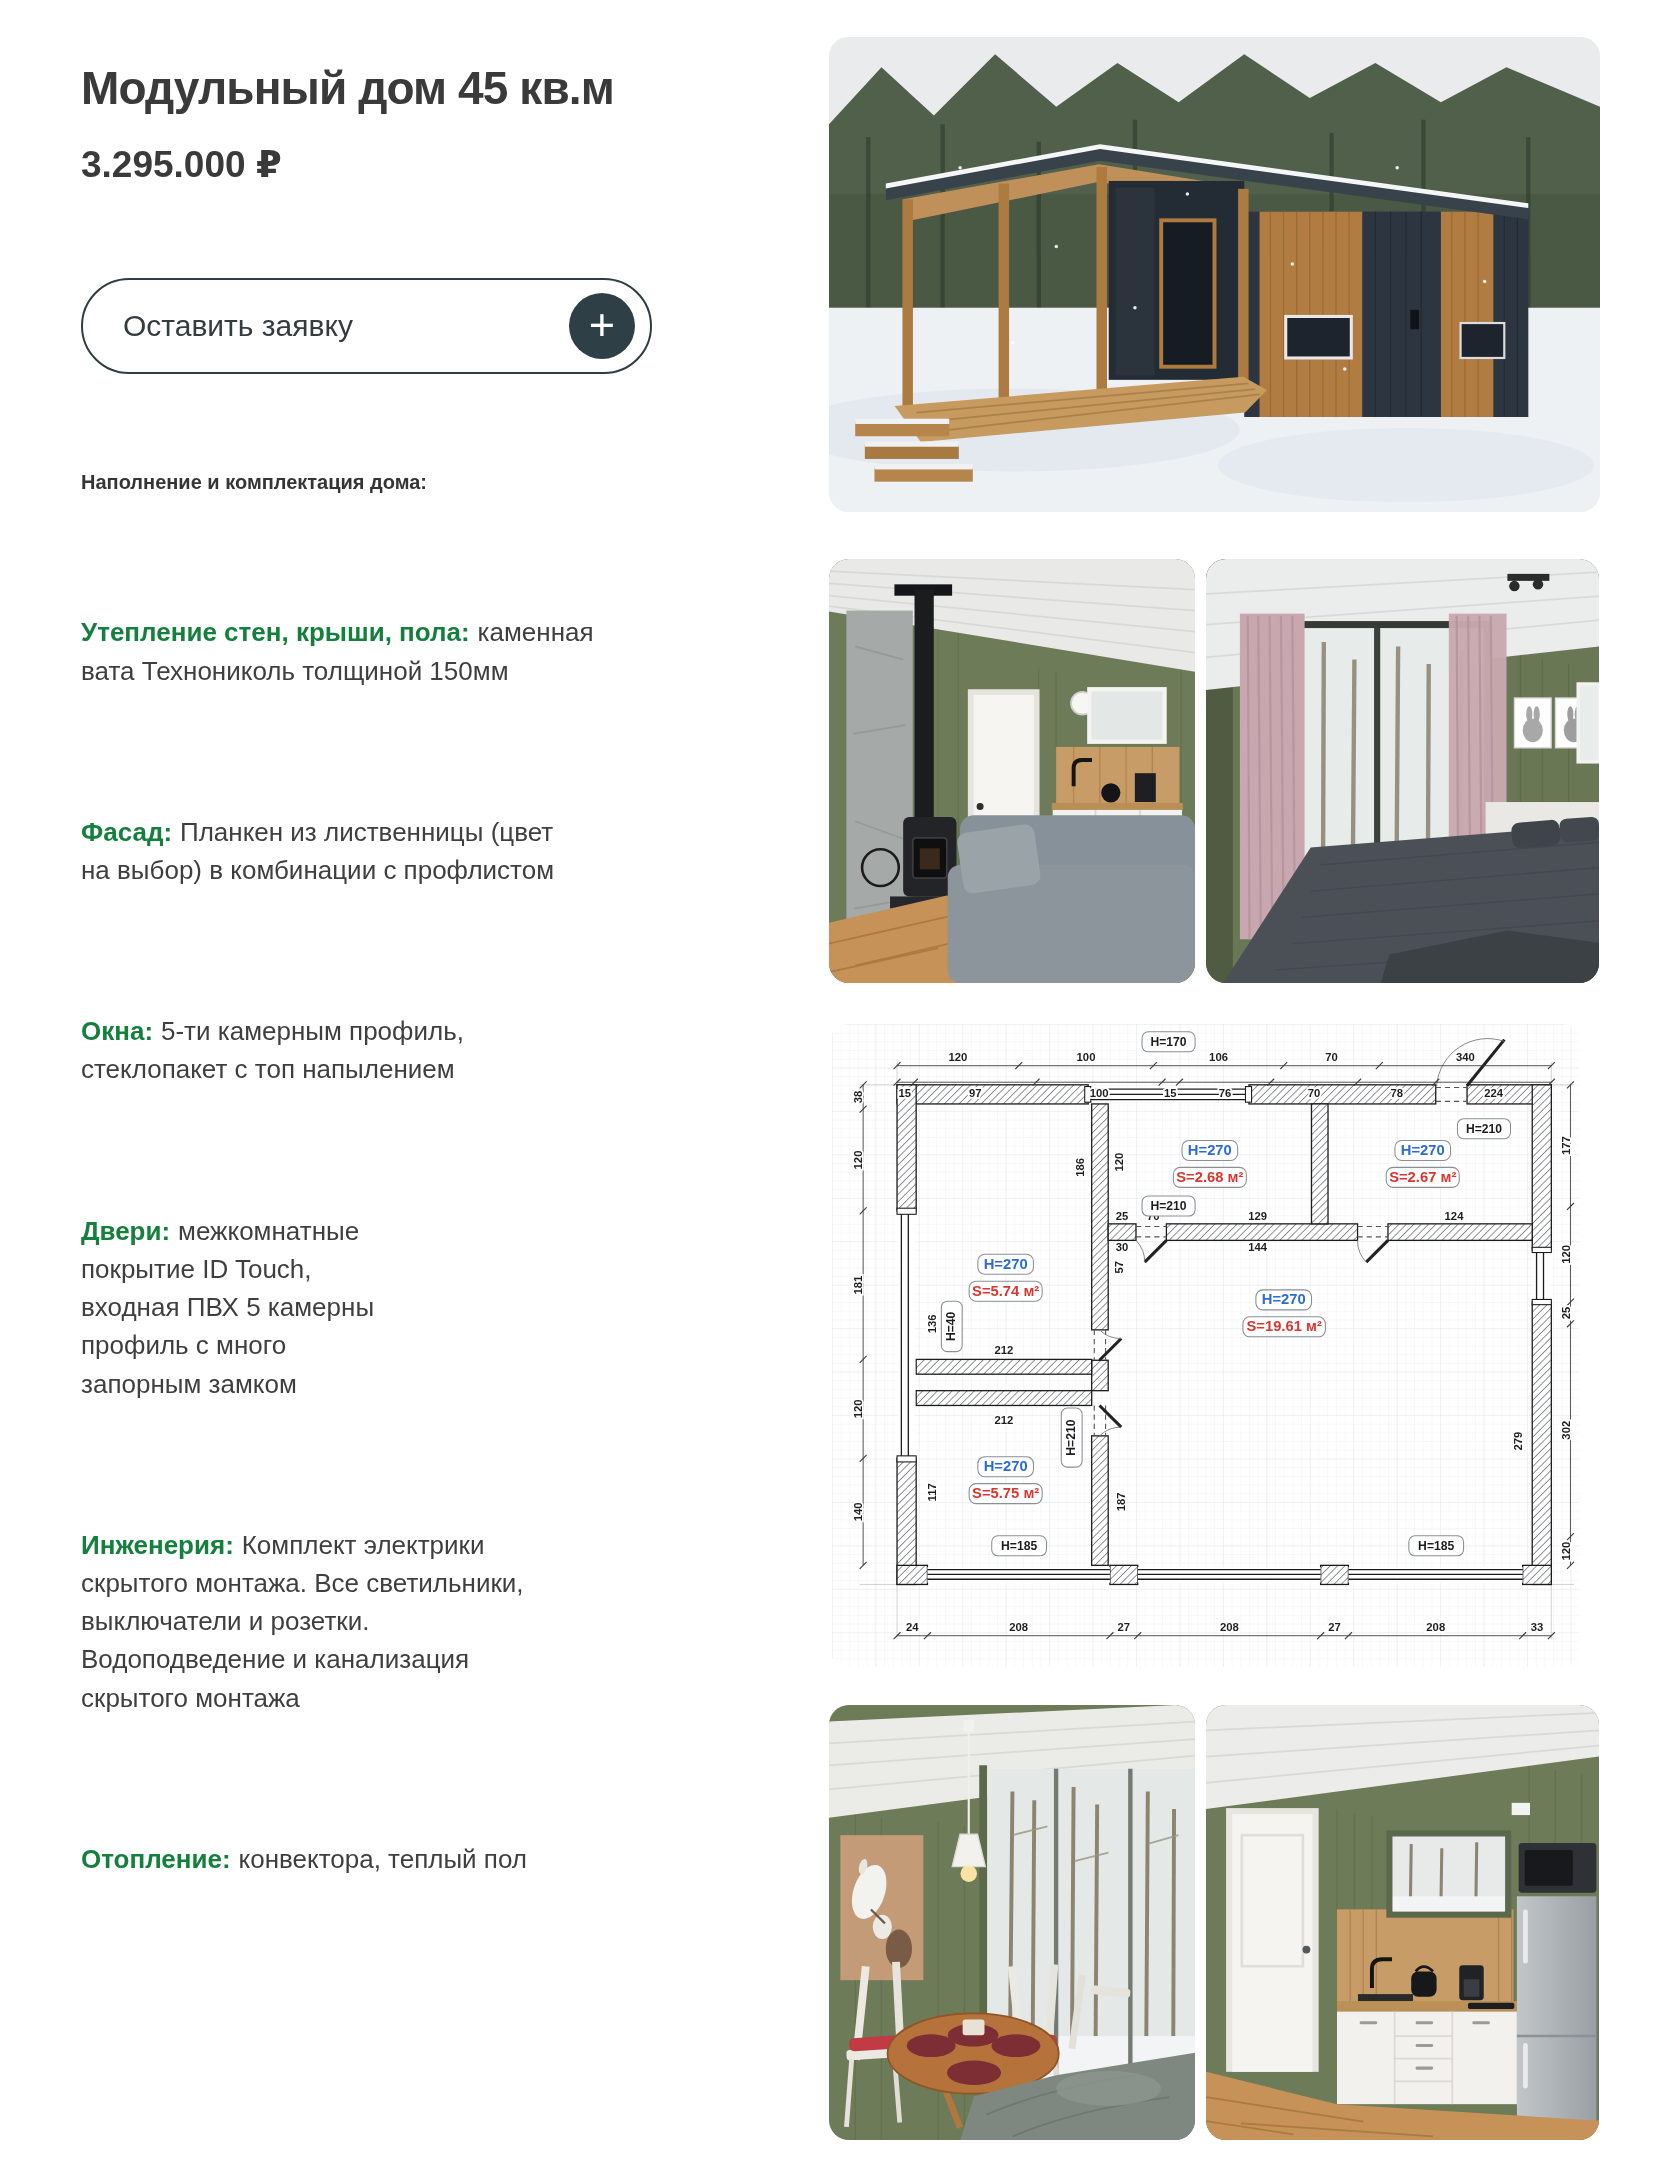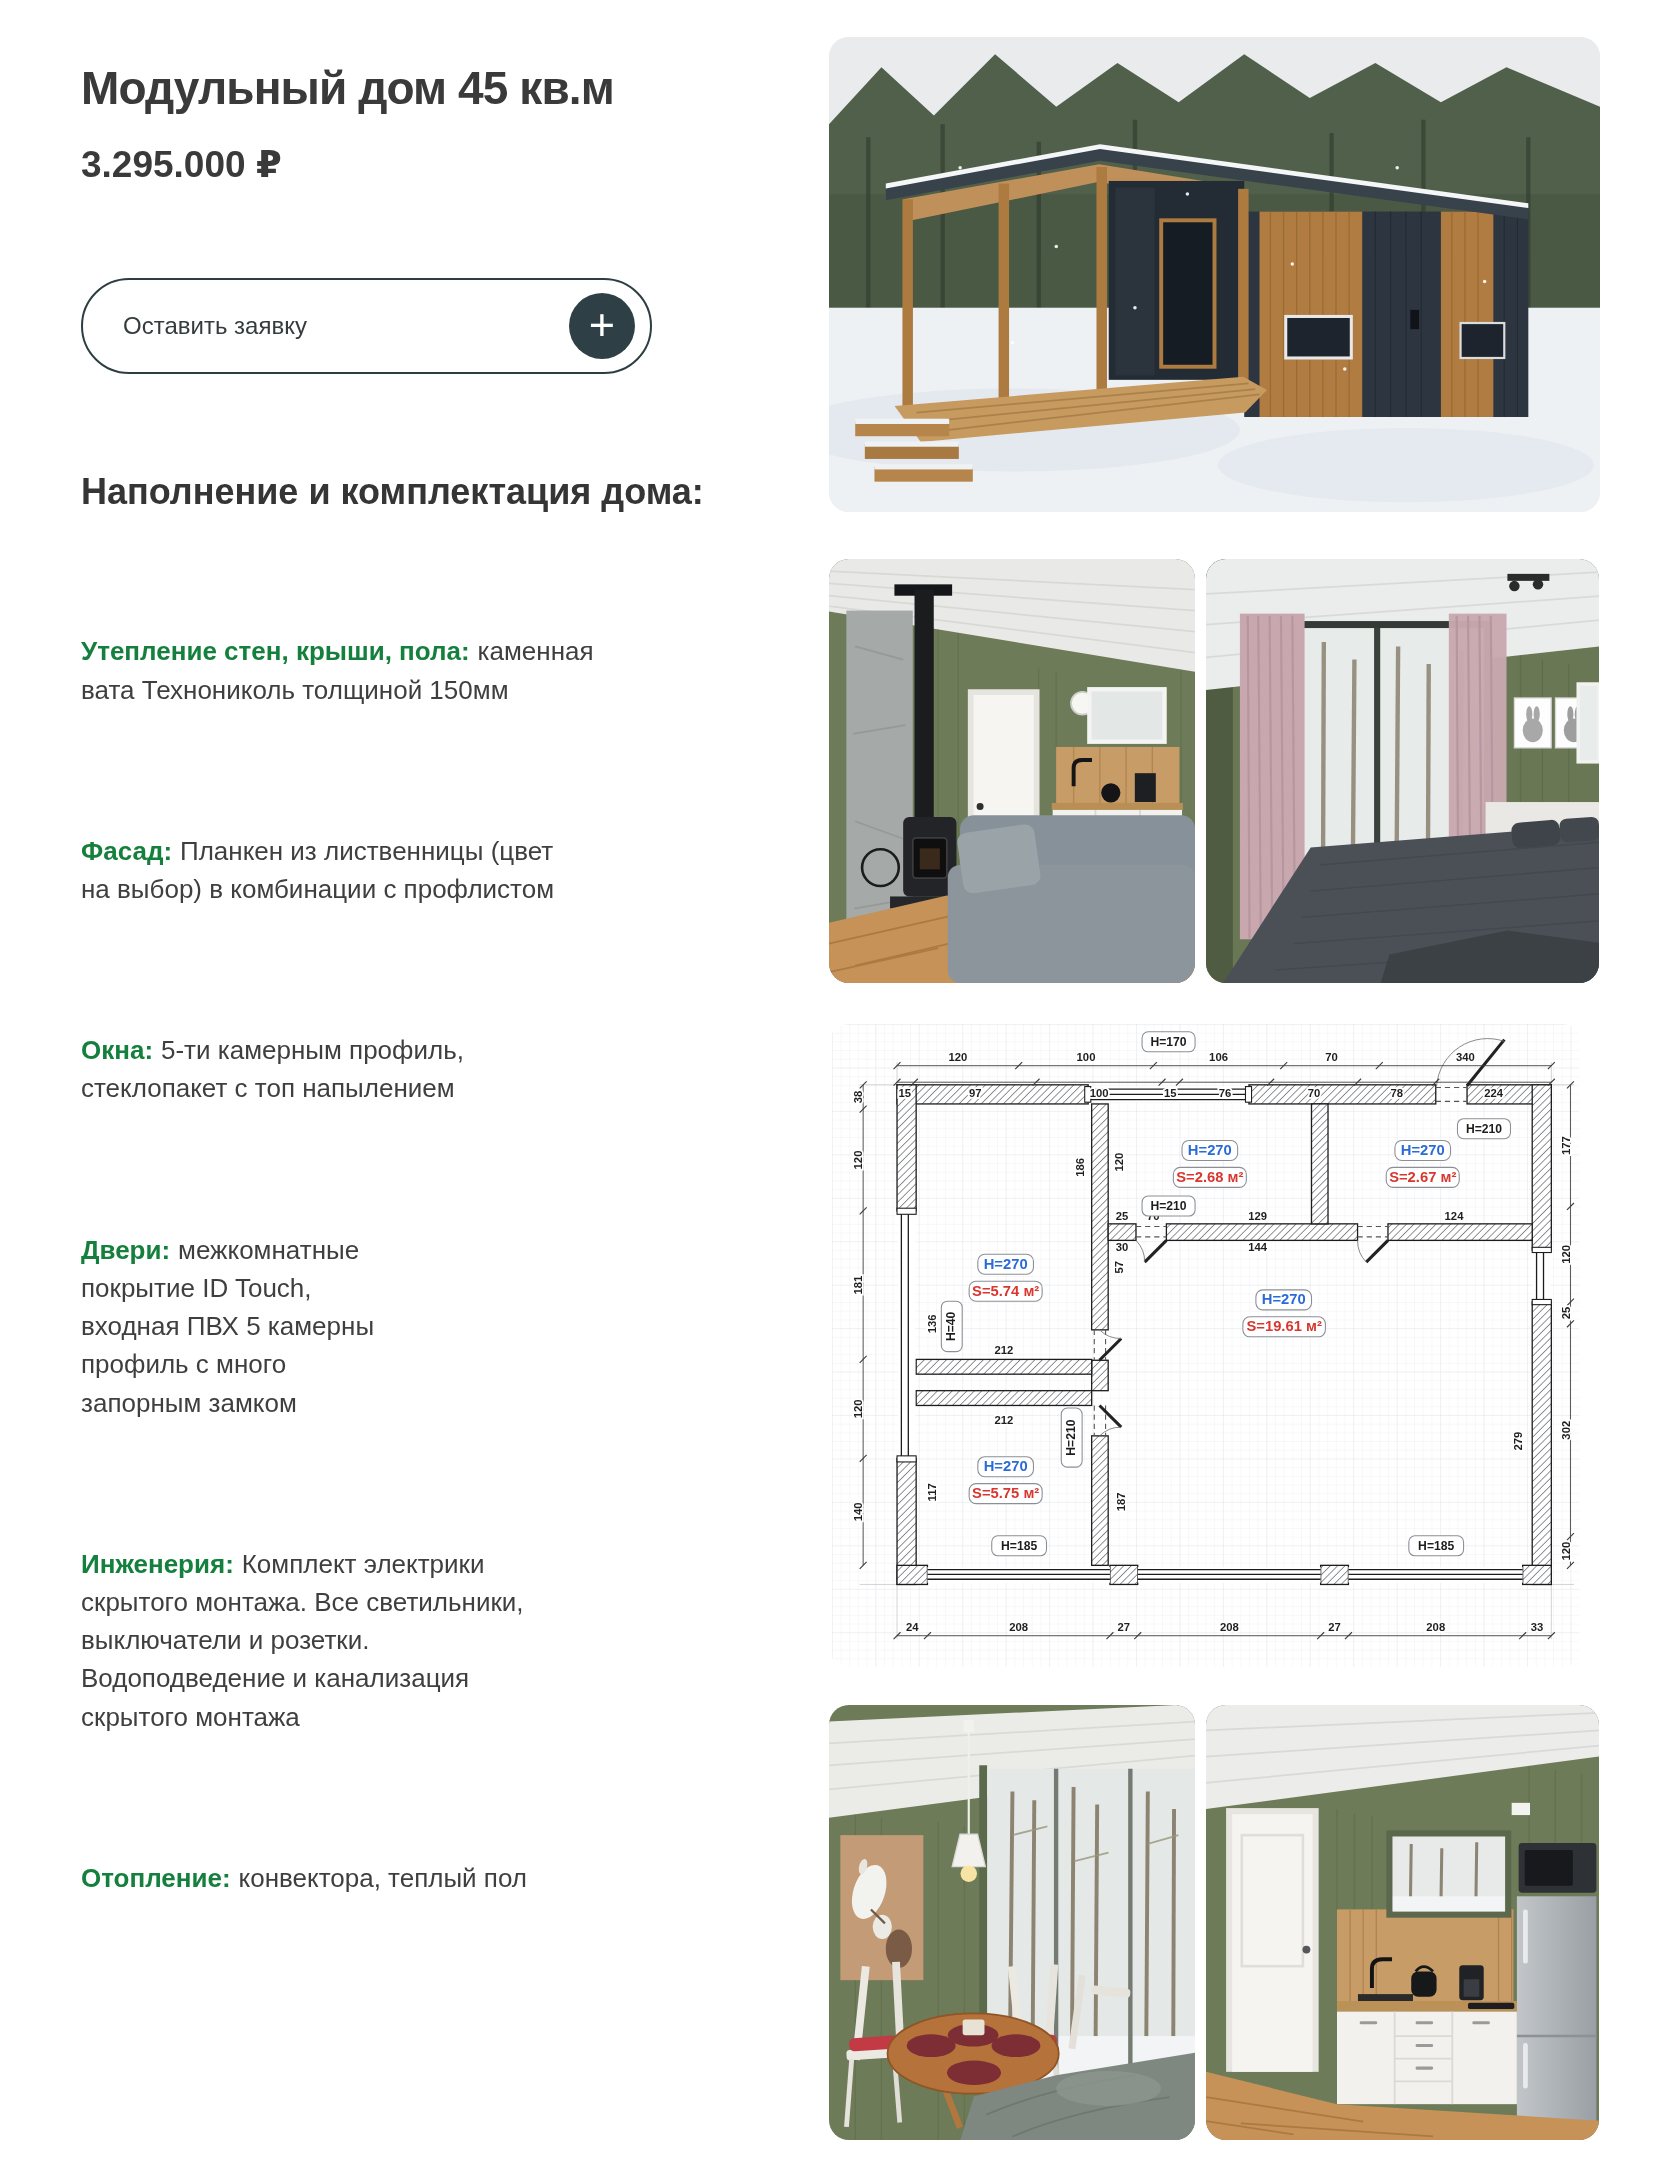--- a/index.html
+++ b/index.html
@@ -3,24 +3,24 @@
 <meta charset="utf-8">
 <style>
   html,body{margin:0;padding:0;background:#ffffff;}
   body{width:1678px;height:2183px;font-family:"Liberation Sans","DejaVu Sans",sans-serif;color:#3b3b3b;}
   .page{position:relative;width:1678px;height:2183px;background:#fff;overflow:hidden;}
   .left-col{position:absolute;left:81px;top:33px;width:669px;}
   .title{font-size:46px;font-weight:700;color:#3a3a3a;line-height:1.06;letter-spacing:-0.9px;}
   .price{margin-top:15px;font-size:37px;font-weight:600;color:#3a3a3a;}
   .cta{margin-top:92px;width:571px;height:96px;border:2.2px solid #2d3d41;border-radius:52px;background:#fff;
        display:flex;align-items:center;justify-content:space-between;padding:0 15px 0 40px;box-sizing:border-box;cursor:pointer;}
-  .cta-label{font-size:24px;color:#343c3e;font-weight:400;}
+  .cta-label{font-size:30px;color:#343c3e;font-weight:400;}
   .plus-circle{width:66px;height:66px;border-radius:50%;background:#2e4045;color:#fff;display:flex;align-items:center;justify-content:center;
        font-size:45px;font-weight:300;line-height:1;padding-bottom:4.4px;box-sizing:border-box;}
-  .section-heading{margin-top:97px;font-size:36px;font-weight:700;color:#353535;}
+  .section-heading{margin-top:97px;font-size:20px;font-weight:700;color:#353535;}
   .features{margin-top:93px;display:flex;flex-direction:column;gap:71px;}
   .feature{font-size:26px;line-height:1.47;color:#3f3f3f;}
   .feature b{font-weight:700;color:#15803d;margin-right:7.9px;}
   .feature span{white-space:pre-line;margin-top:20px;}
   .right-col{position:absolute;left:829px;top:37px;width:771px;}
   .photo{border-radius:20px;overflow:hidden;background:#e6e8e8;}
   .photo svg{display:block;width:100%;height:100%;}
   .photo-hero{width:771px;height:475px;}
   .row{display:flex;gap:11.4px;}
   .row2{margin-top:47px;}

